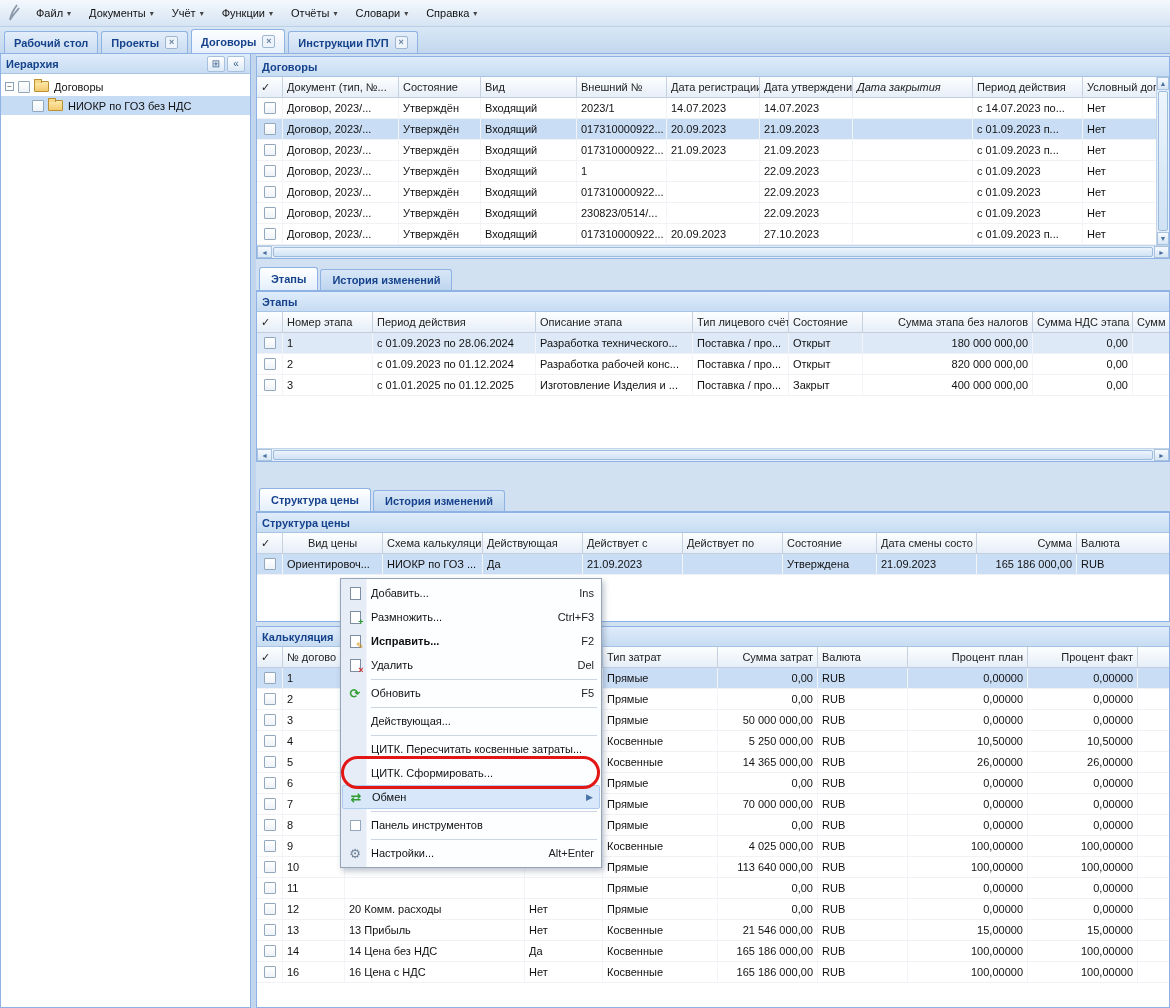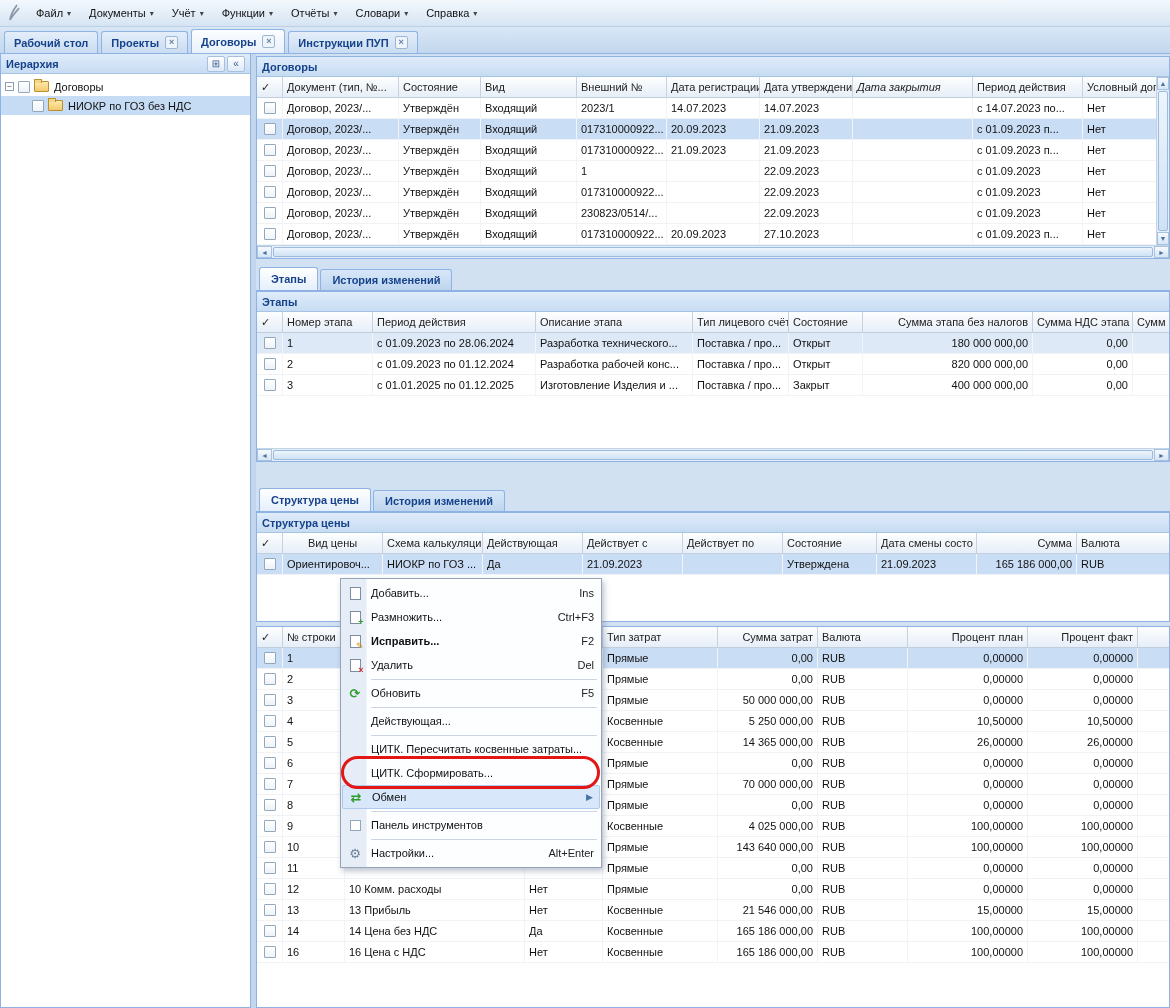--- a/index.html
+++ b/index.html
@@ -409,24 +409,27 @@
               <div class="gcell" style="width: 94px;">Утверждена</div>
               <div class="gcell" style="width: 100px;">21.09.2023</div>
               <div class="gcell" style="width: 100px; text-align: right;">165 186 000,00</div>
               <div class="gcell" style="width: 93px;">RUB</div>
             </div>
             <div class="gfiller" style="height: 46px;"></div>
           </div>
       </section>
 
       <section class="panel sec-kalk">
+        <div class="panel-header">
+          <span class="ph-title">Калькуляция</span>
+        </div>
         <div class="grid">
             <div class="ghead-row">
               <div class="gcell ghead" style="width: 26px;">✓</div>
-              <div class="gcell ghead" style="width: 62px;">№ строки</div>
+              <div class="gcell ghead" style="width: 62px;">№ догово</div>
               <div class="gcell ghead" style="width: 180px;"></div>
               <div class="gcell ghead" style="width: 78px;"></div>
               <div class="gcell ghead" style="width: 115px;">Тип затрат</div>
               <div class="gcell ghead" style="width: 100px; text-align: right;">Сумма затрат</div>
               <div class="gcell ghead" style="width: 90px;">Валюта</div>
               <div class="gcell ghead" style="width: 120px; text-align: right;">Процент план</div>
               <div class="gcell ghead" style="width: 110px; text-align: right;">Процент факт</div>
               <div class="gcell ghead" style="width: 32px;"></div>
             </div>
             <div class="grow sel">
@@ -556,21 +559,21 @@
               <div class="gcell" style="width: 32px;"></div>
             </div>
             <div class="grow">
               <div class="gcell ccol" style="width: 26px;">
                 <span class="cb"></span>
               </div>
               <div class="gcell" style="width: 62px;">10</div>
               <div class="gcell" style="width: 180px;"></div>
               <div class="gcell" style="width: 78px;"></div>
               <div class="gcell" style="width: 115px;">Прямые</div>
-              <div class="gcell" style="width: 100px; text-align: right;">143 640 000,00</div>
+              <div class="gcell" style="width: 100px; text-align: right;">113 640 000,00</div>
               <div class="gcell" style="width: 90px;">RUB</div>
               <div class="gcell" style="width: 120px; text-align: right;">100,00000</div>
               <div class="gcell" style="width: 110px; text-align: right;">100,00000</div>
               <div class="gcell" style="width: 32px;"></div>
             </div>
             <div class="grow">
               <div class="gcell ccol" style="width: 26px;">
                 <span class="cb"></span>
               </div>
               <div class="gcell" style="width: 62px;">11</div>
@@ -581,21 +584,21 @@
               <div class="gcell" style="width: 90px;">RUB</div>
               <div class="gcell" style="width: 120px; text-align: right;">0,00000</div>
               <div class="gcell" style="width: 110px; text-align: right;">0,00000</div>
               <div class="gcell" style="width: 32px;"></div>
             </div>
             <div class="grow">
               <div class="gcell ccol" style="width: 26px;">
                 <span class="cb"></span>
               </div>
               <div class="gcell" style="width: 62px;">12</div>
-              <div class="gcell" style="width: 180px;">10 Комм. расходы</div>
+              <div class="gcell" style="width: 180px;">20 Комм. расходы</div>
               <div class="gcell" style="width: 78px;">Нет</div>
               <div class="gcell" style="width: 115px;">Прямые</div>
               <div class="gcell" style="width: 100px; text-align: right;">0,00</div>
               <div class="gcell" style="width: 90px;">RUB</div>
               <div class="gcell" style="width: 120px; text-align: right;">0,00000</div>
               <div class="gcell" style="width: 110px; text-align: right;">0,00000</div>
               <div class="gcell" style="width: 32px;"></div>
             </div>
             <div class="grow">
               <div class="gcell ccol" style="width: 26px;">

